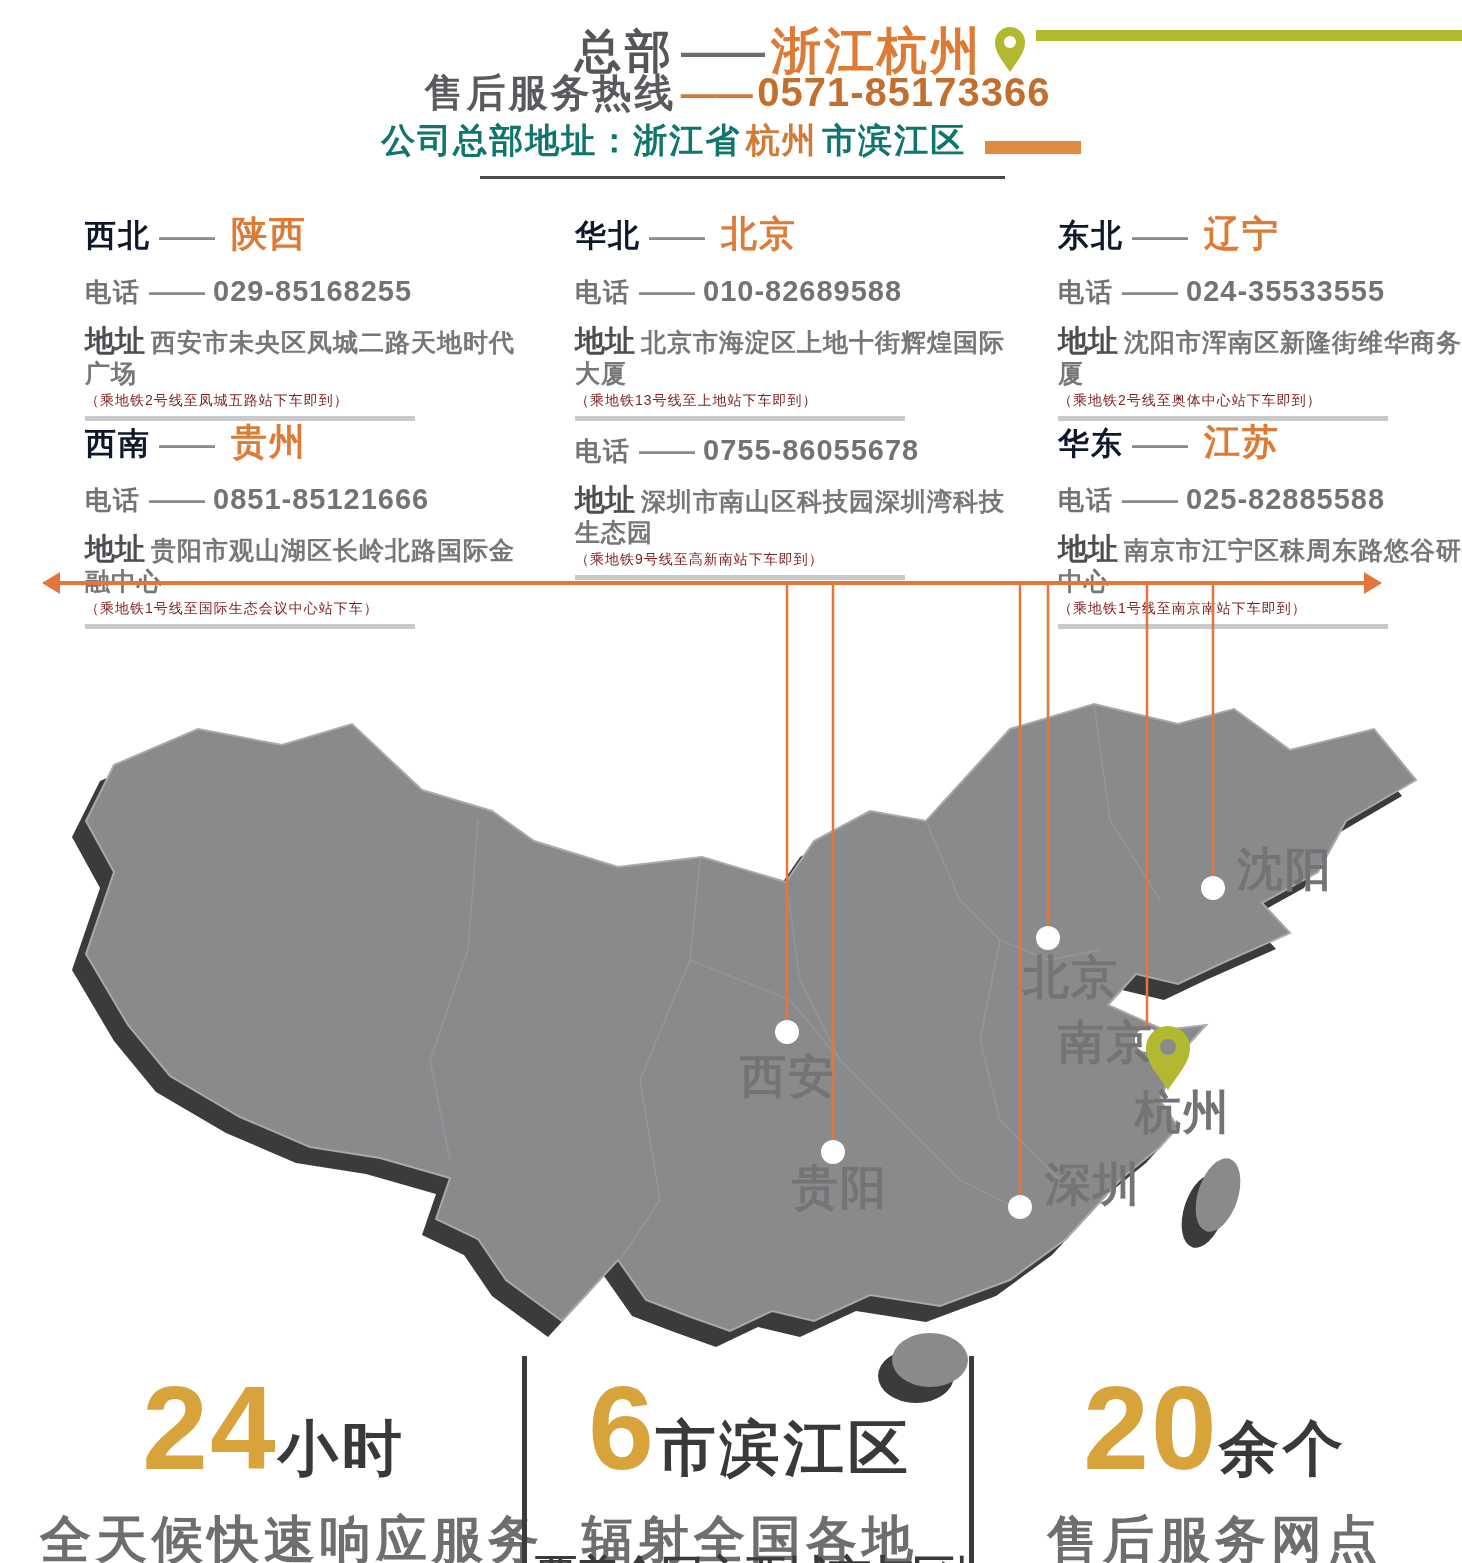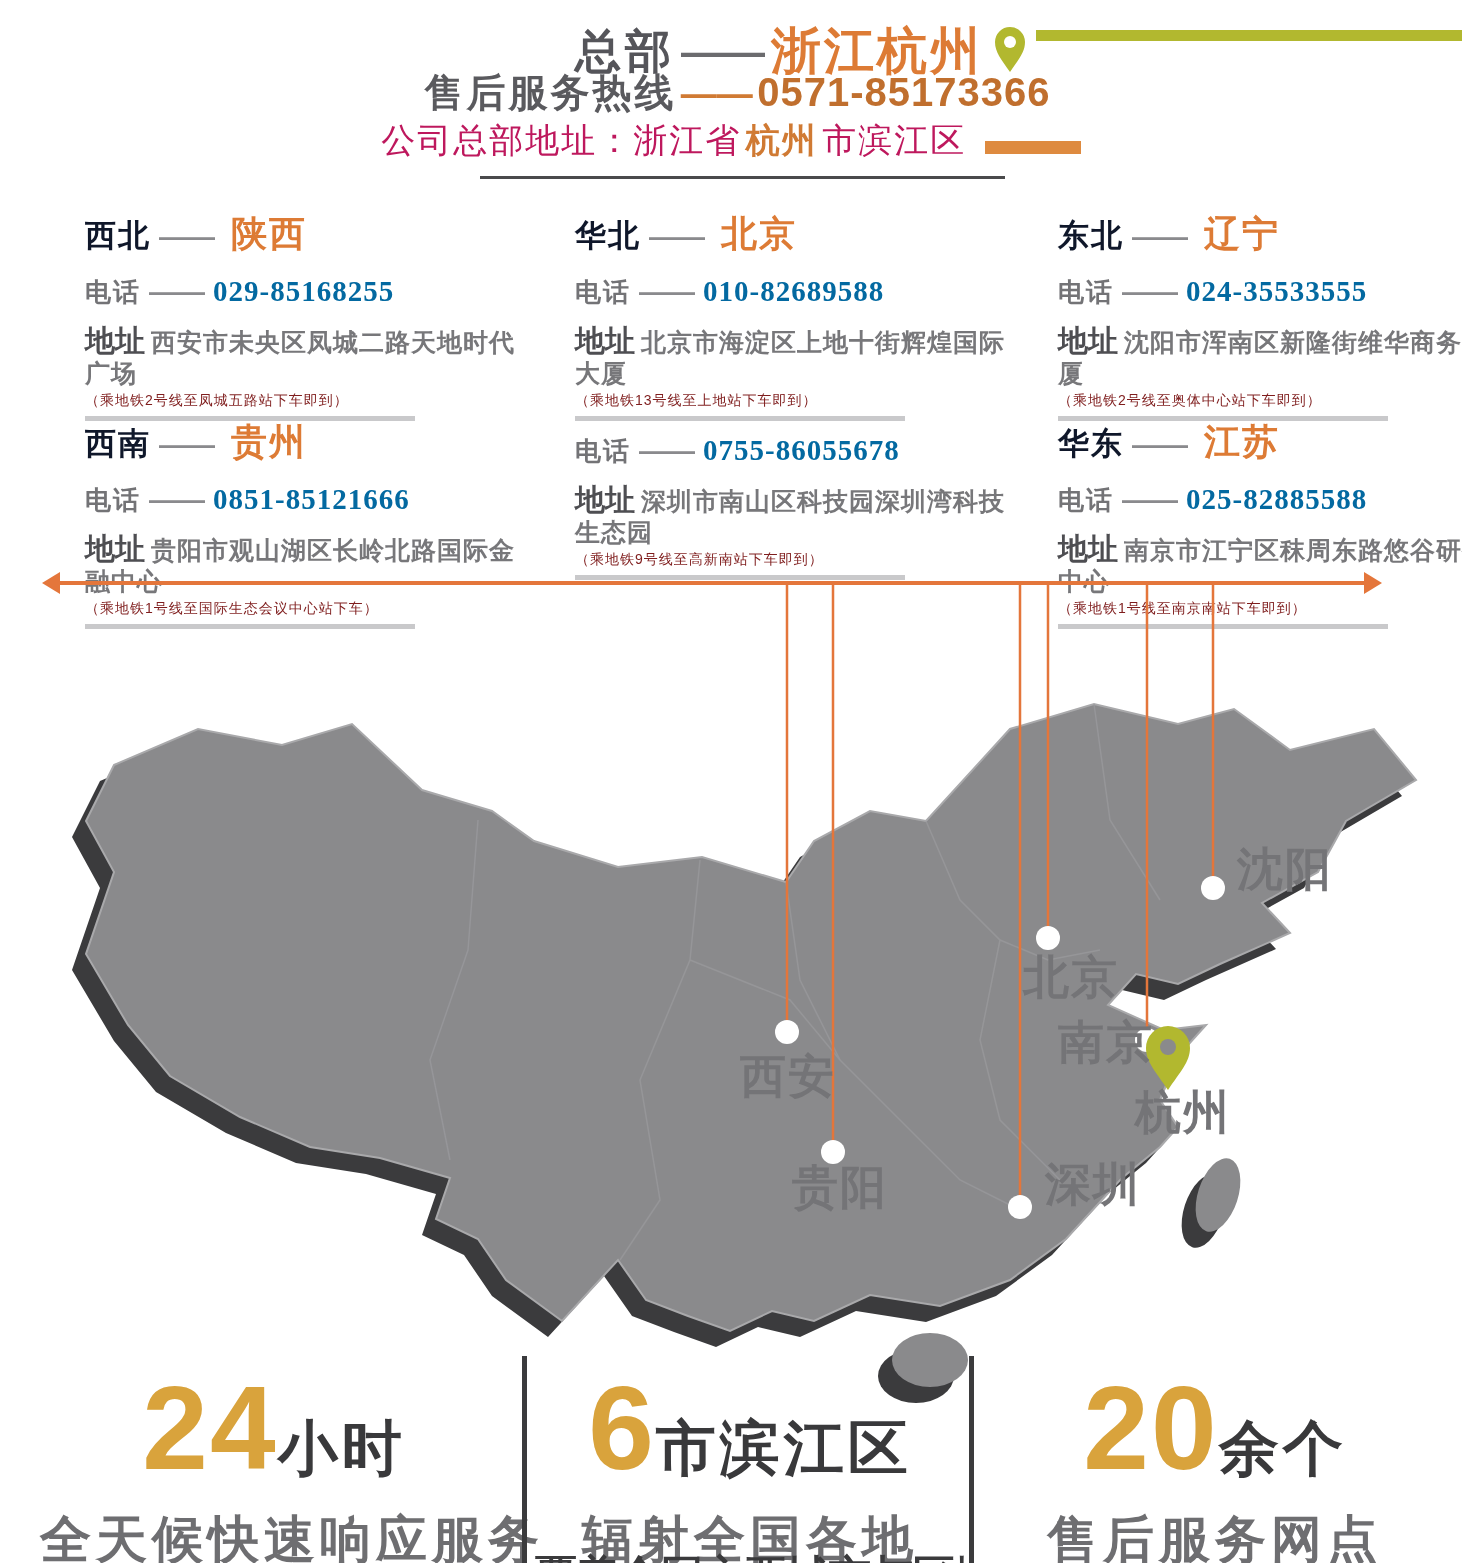--- a/index.html
+++ b/index.html
@@ -17,35 +17,35 @@
   .title-city{font-size:50px;font-weight:bold;color:#DD7B35;letter-spacing:3px;}
   .title-pin{margin-left:10px;}
   .green-bar{position:absolute;left:1036px;right:0;top:30px;height:11px;background:#b2b82f;}
 
   .sub1{position:absolute;left:13px;right:0;top:66px;text-align:center;white-space:nowrap;}
   .sub1 .lbl{font-size:39px;font-weight:bold;color:#5a5a5e;letter-spacing:3px;}
   .sub1 .dash{font-size:36px;font-weight:bold;color:#D07A33;}
   .sub1 .num{font-size:40px;font-weight:bold;color:#C06F2E;letter-spacing:1px;}
 
   .sub2{position:absolute;left:0;right:0;top:118px;text-align:center;white-space:nowrap;}
-  .sub2 .txt{font-size:34px;font-weight:normal;color:#be185d;letter-spacing:2px;}
+  .sub2 .txt{font-size:34px;font-weight:bold;color:#0f766e;letter-spacing:2px;}
   .sub2 .hl{font-size:34px;font-weight:bold;color:#D07A33;letter-spacing:2px;}
   .sub2-tail{display:inline-block;width:96px;height:13px;background:#DE8A3F;margin-left:14px;vertical-align:middle;}
 
   .head-divider{position:absolute;left:480px;top:176px;width:525px;height:3px;background:#4a4a4c;}
 
   
   .block{position:absolute;width:440px;}
   .b-line1{white-space:nowrap;}
   .b-region{font-size:31px;font-weight:bold;color:#0f172a;letter-spacing:2px;}
   .b-dash{font-size:28px;font-weight:bold;color:#8a8a8d;margin:0 8px;}
   .b-prov{font-size:36px;font-weight:bold;color:#DD7B35;letter-spacing:2px;margin-left:8px;}
   .b-line2{margin-top:16px;white-space:nowrap;}
   .b-plabel{font-size:26px;font-weight:bold;color:#737376;letter-spacing:2px;}
-  .b-phone{font-size:29px;font-weight:bold;color:#0369a1;letter-spacing:1px;font-family:Liberation Serif, serif;}
+  .b-phone{font-size:29px;font-weight:bold;color:#737373;letter-spacing:1px;}
   .b-line3{margin-top:14px;line-height:1.15;}
   .b-alabel{font-size:30px;font-weight:bold;color:#4e4e52;margin-right:6px;}
   .b-addr{font-size:25px;font-weight:bold;color:#77777a;letter-spacing:1px;}
   .b-note{margin-top:5px;font-size:14px;color:#7f1d1d;letter-spacing:1px;white-space:nowrap;}
   .b-bar{margin-top:6px;width:330px;height:5px;background:#c9c9cb;}
 
   
   .arrow-line{position:absolute;left:58px;top:581px;width:1308px;height:4px;background:#E4763B;}
   .arrow-head{position:absolute;top:572px;width:0;height:0;border-top:11px solid transparent;border-bottom:11px solid transparent;}
   .arrow-head.left{left:42px;border-right:18px solid #E4763B;}

